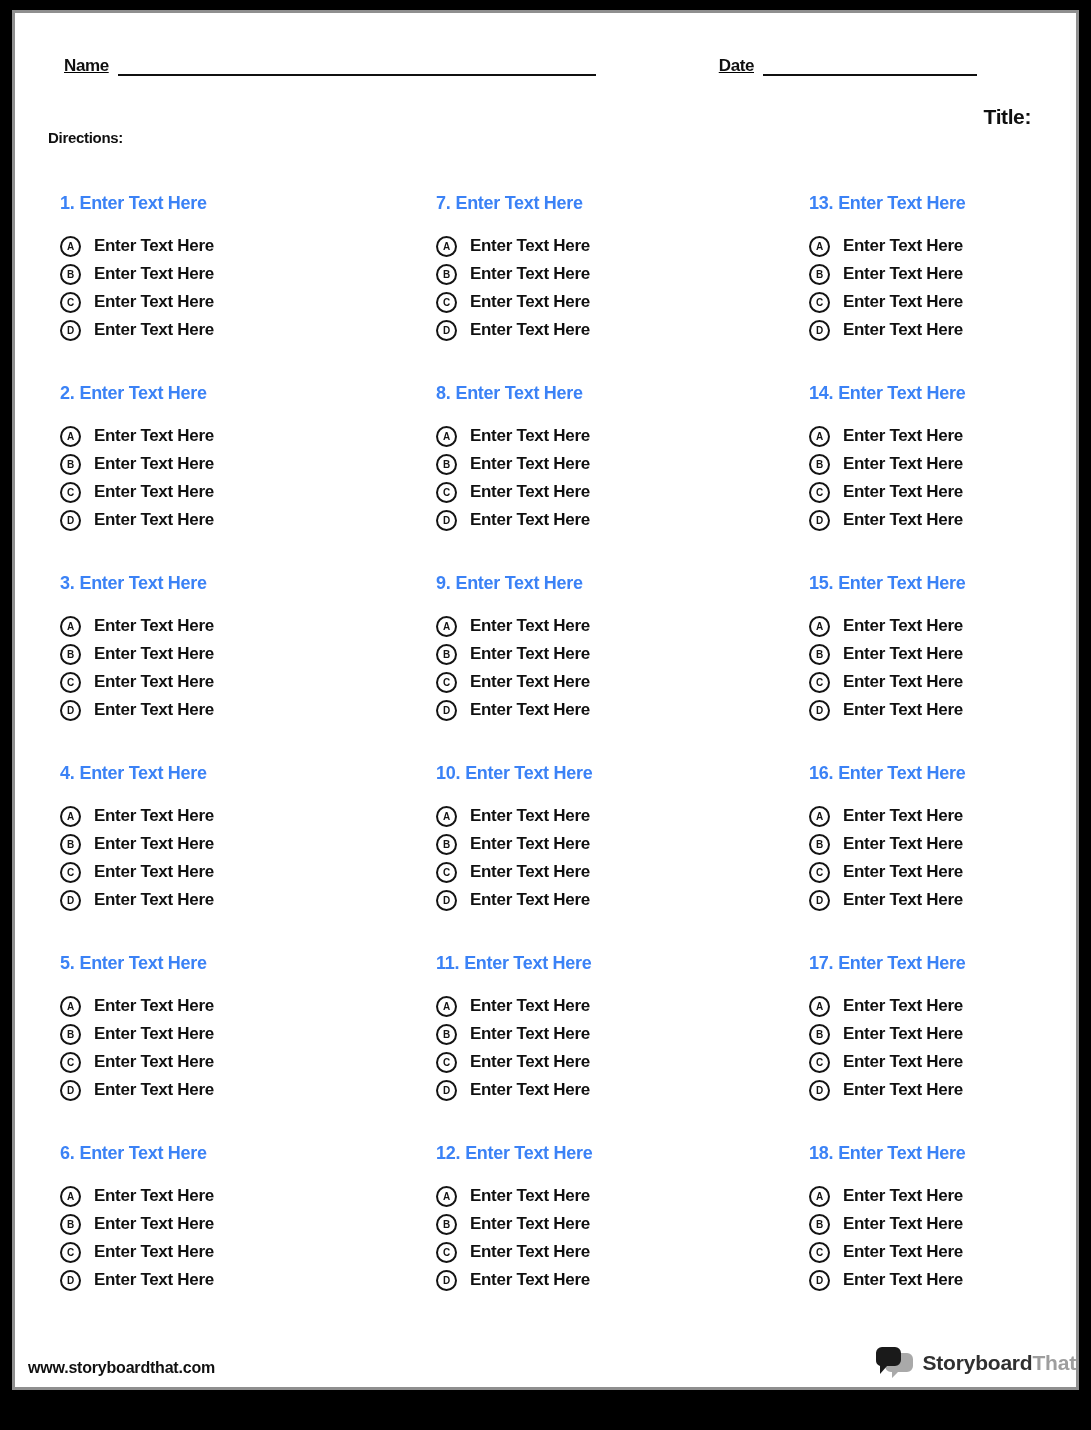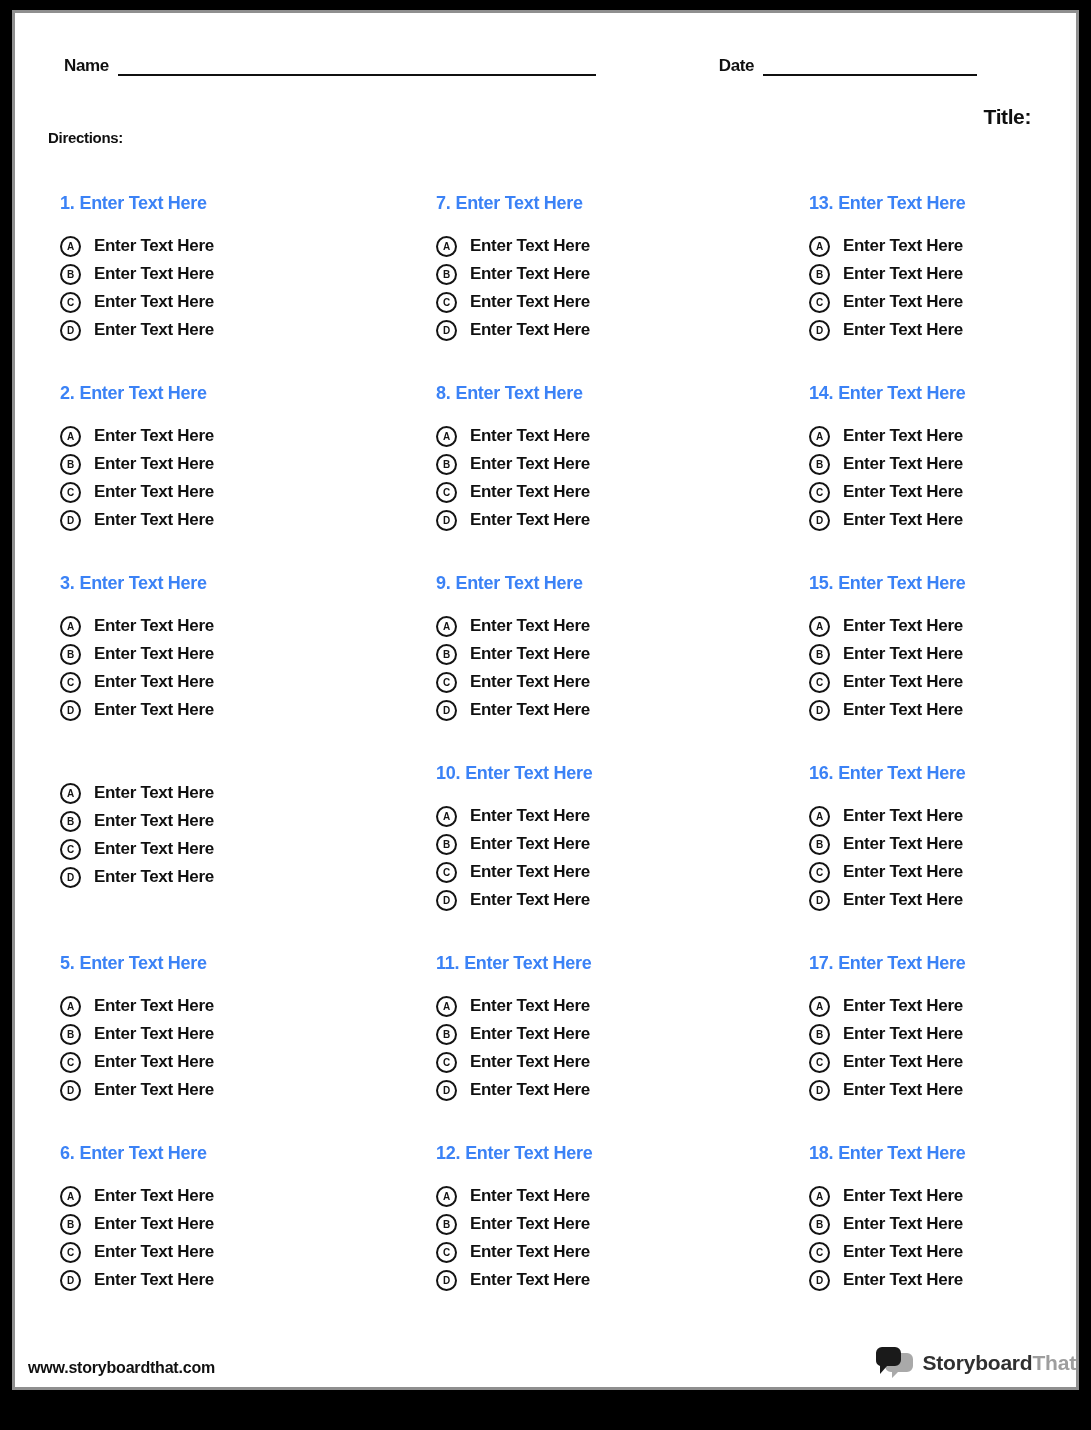--- a/index.html
+++ b/index.html
@@ -12,21 +12,21 @@
   .page{
     position:relative;
     box-sizing:border-box;
     width:1067px;height:1380px;
     margin:10px 12px 40px 12px;
     background:#fff;
     border:3px solid #8f8f8f;
     padding:42px 45px 0 45px;
   }
   
-  .header-row{display:flex;align-items:center;}
+  .header-row{display:flex;align-items:center;text-decoration:underline;}
   .field{display:flex;align-items:flex-end;}
   .lbl{font-weight:bold;font-size:17px;letter-spacing:-0.4px;color:#101010;line-height:20px;}
   .blank-line{display:inline-block;height:19px;border-bottom:2px solid #101010;}
   .name-line{width:478px;margin-left:9px;}
   .date-line{width:214px;margin-left:9px;}
   .name-field{margin-left:4px;}
   .date-field{margin-left:auto;margin-right:54px;}
   
   .title-row{text-align:right;margin-top:29px;font-size:21px;font-weight:bold;letter-spacing:-0.4px;color:#101010;line-height:24px;}
   .directions-row{margin-left:-12px;font-size:15px;font-weight:bold;letter-spacing:-0.3px;color:#101010;line-height:18px;}
@@ -162,20 +162,23 @@
   </div>
 
   <div class="option">
     <span class="bubble">D</span>
     <span class="opt-text">Enter Text Here</span>
   </div>
 </div>
   </div>
 
   <div class="question">
+    <div class="q-title">
+      <span class="q-number">4.</span><span class="q-text">Enter Text Here</span>
+    </div>
     <div class="options">
   <div class="option">
     <span class="bubble">A</span>
     <span class="opt-text">Enter Text Here</span>
   </div>
 
   <div class="option">
     <span class="bubble">B</span>
     <span class="opt-text">Enter Text Here</span>
   </div>

